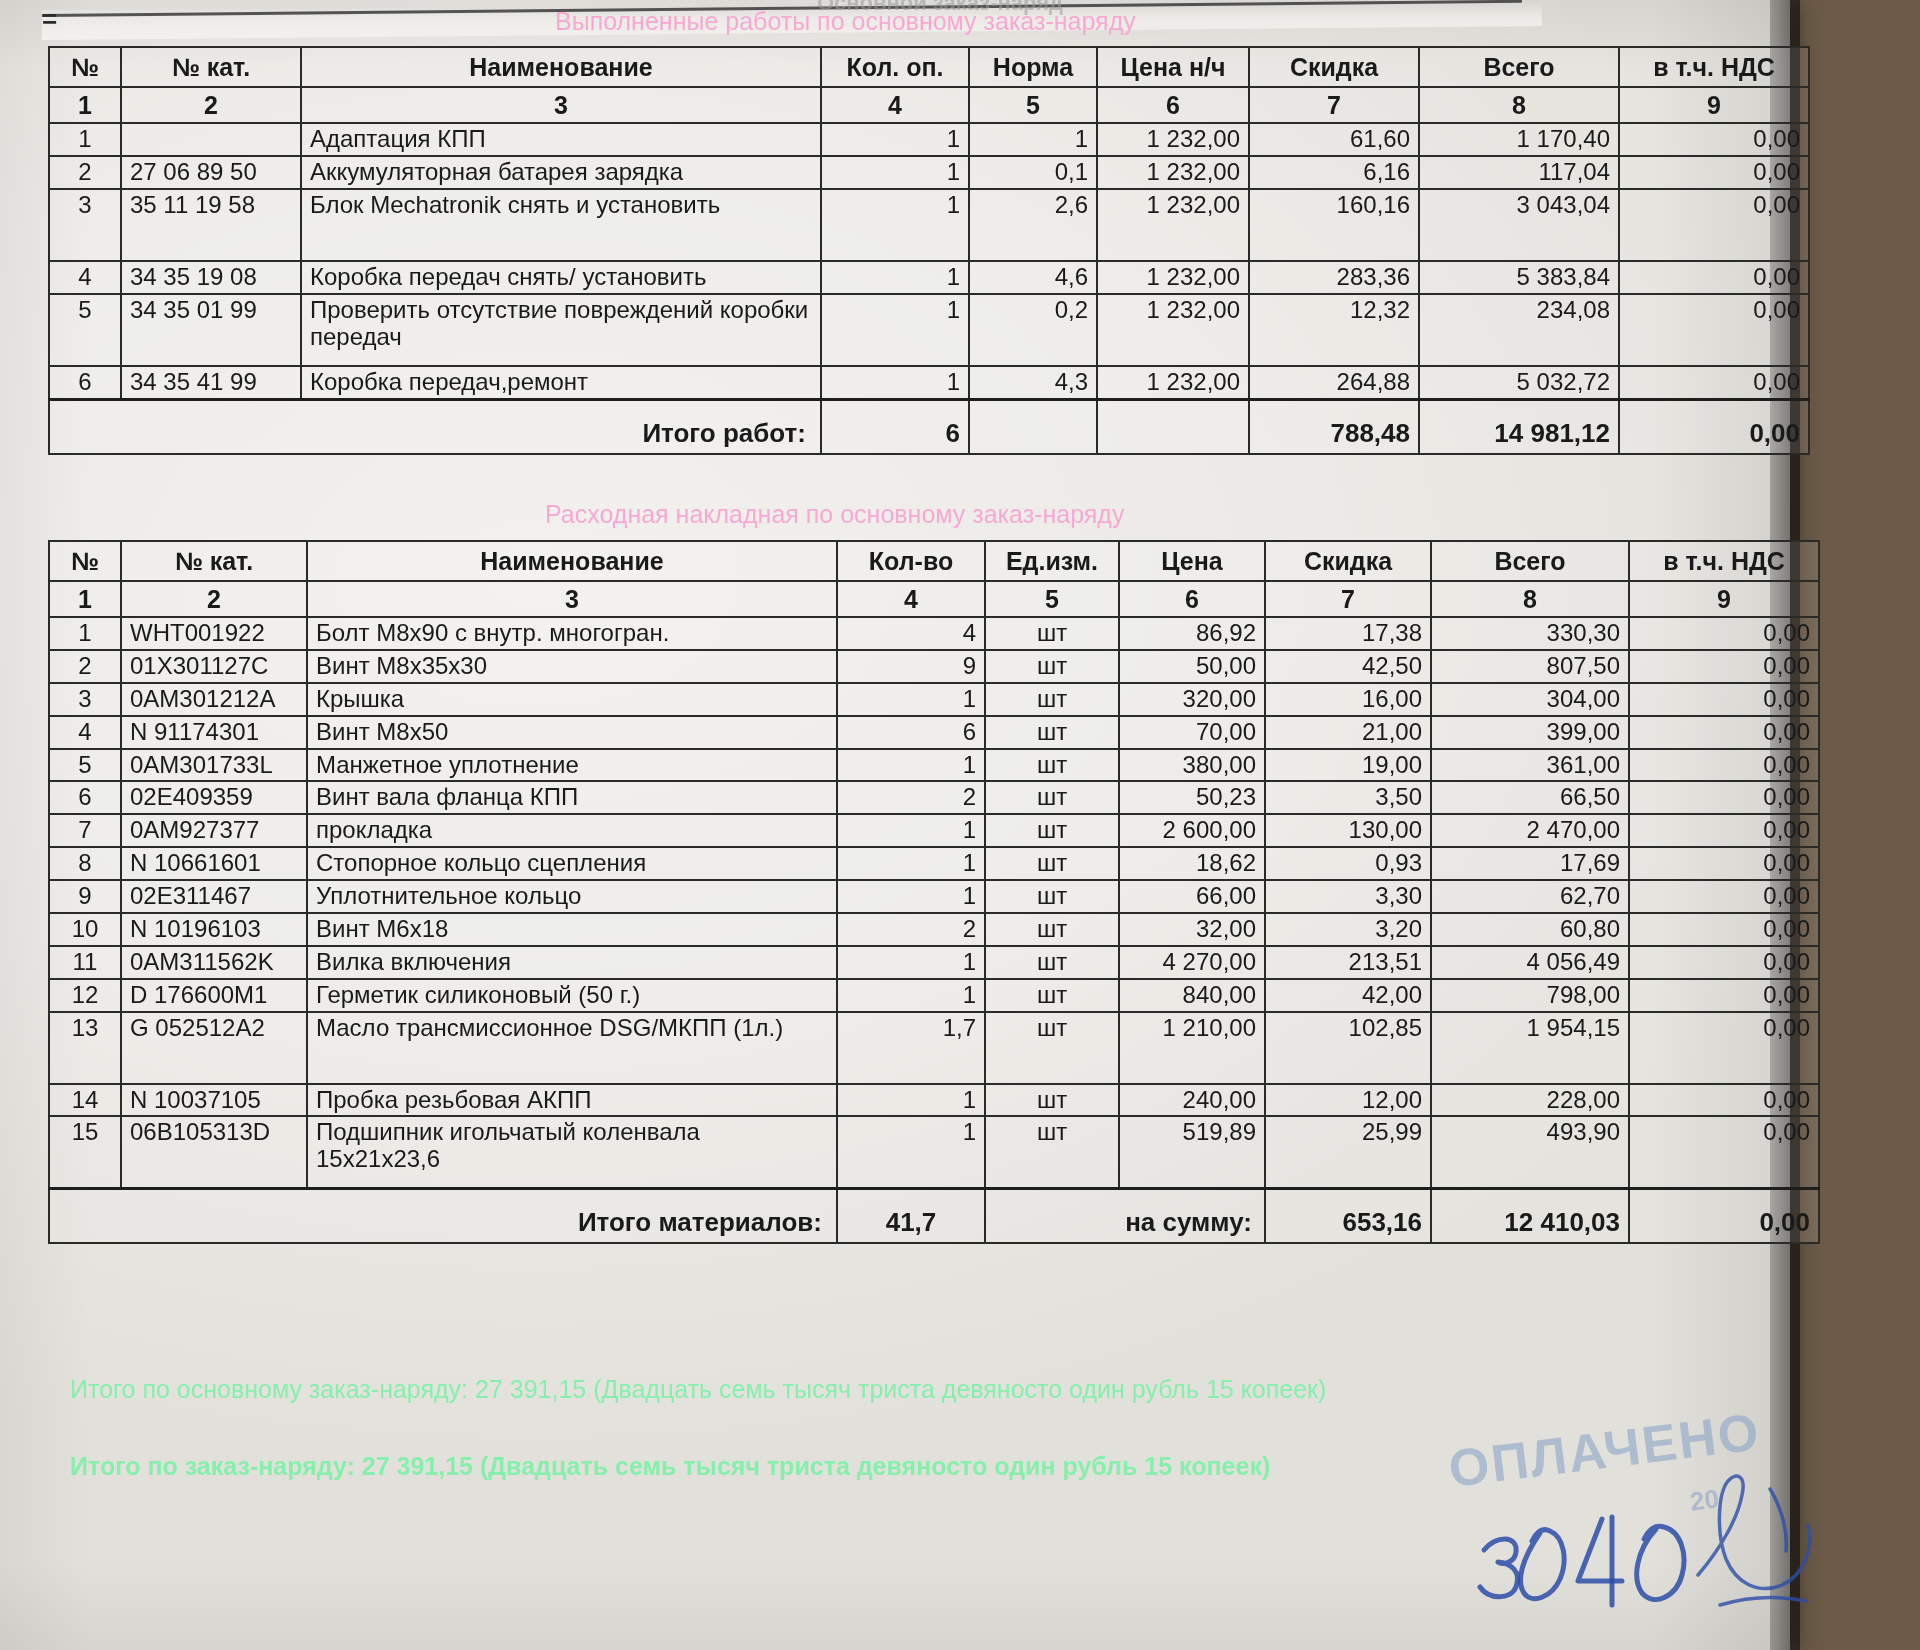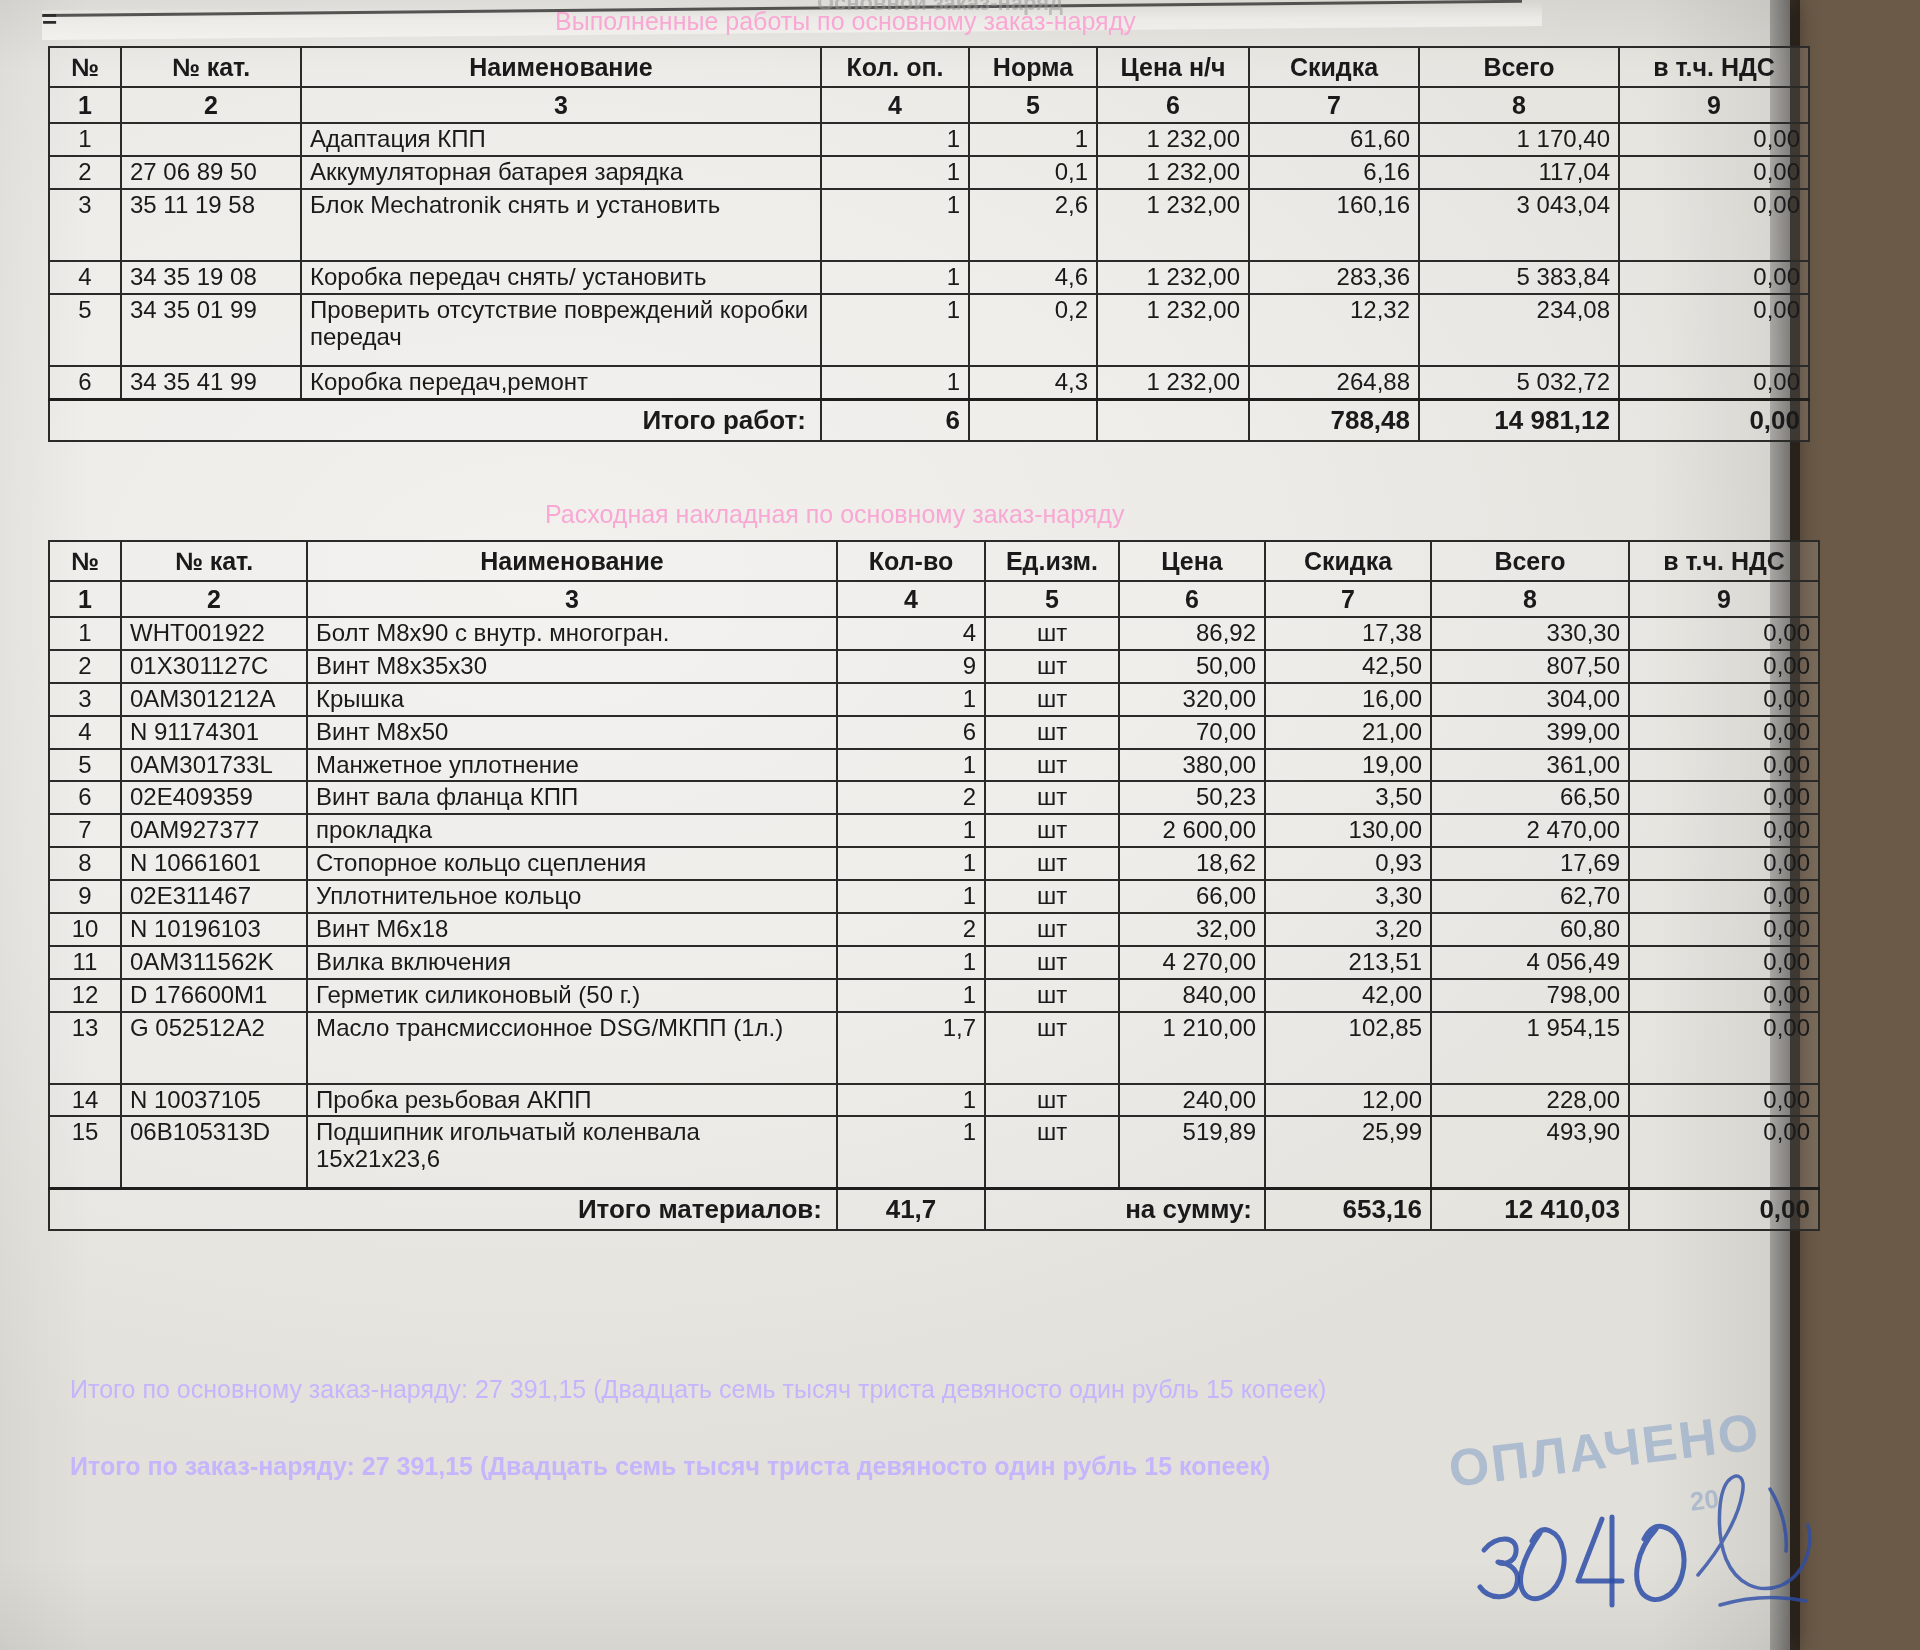--- a/index.html
+++ b/index.html
@@ -113,32 +113,32 @@
     font-size: 25px;
     padding: 5px 4px;
   }
   td.num   { text-align: right; }
   td.ctr   { text-align: center; }
   td.left  { text-align: left; }
   tr.colnum td { text-align:center; font-weight:bold; font-size:25px; padding:3px 4px;}
   tr.totals td {
     font-weight: bold;
     font-size: 26px;
-    padding-top: 5px;
+    padding-top: 18px;
     padding-bottom: 5px;
     border-top: 3px solid #1e1e1c;
   }
 
   .row-tall td { height: 66px; }
 
   
   .footline {
     position: absolute;
     font-size: 25px;
-    color: #c4b5fd;
+    color: #86efac;
     white-space: nowrap;
   }
   .footline.bold { font-weight: bold; }
 
   
   #stamp {
     position: absolute;
     left: 1448px;
     top: 1420px;
     font-size: 52px;

